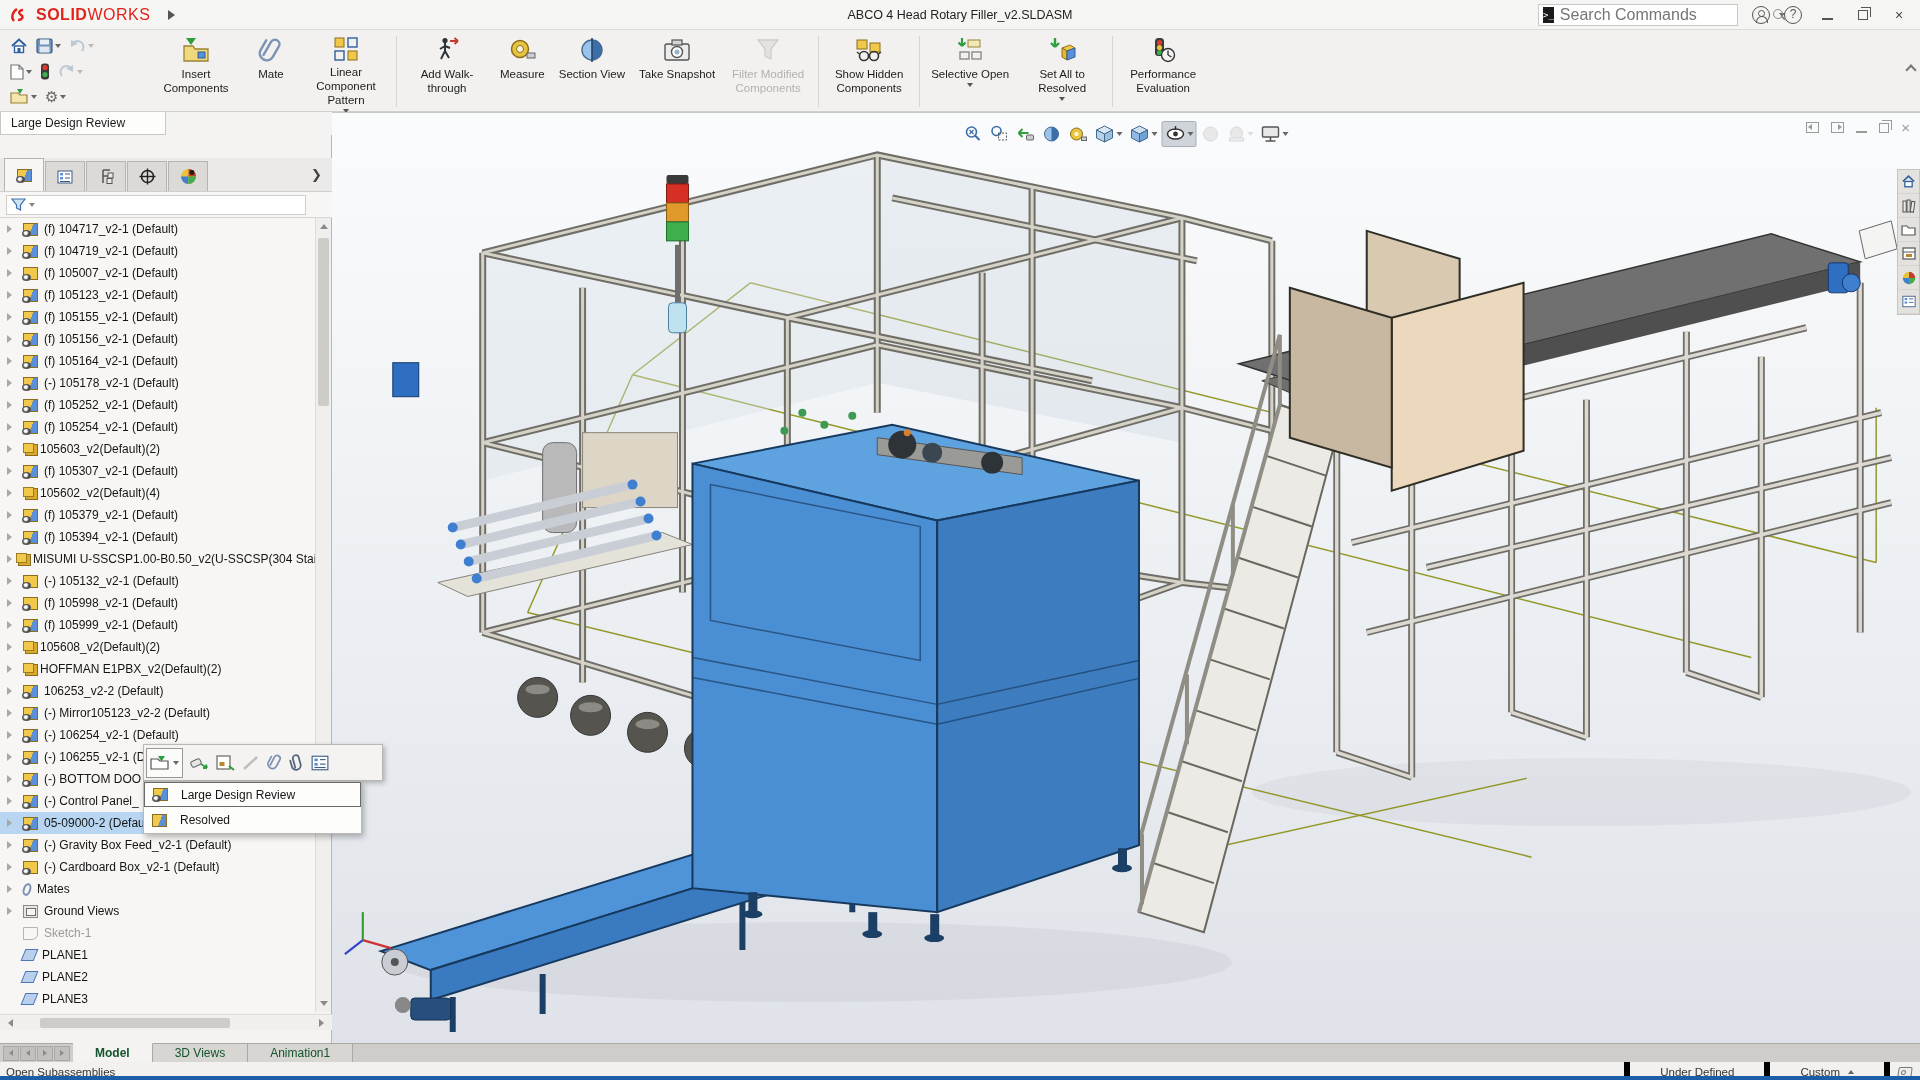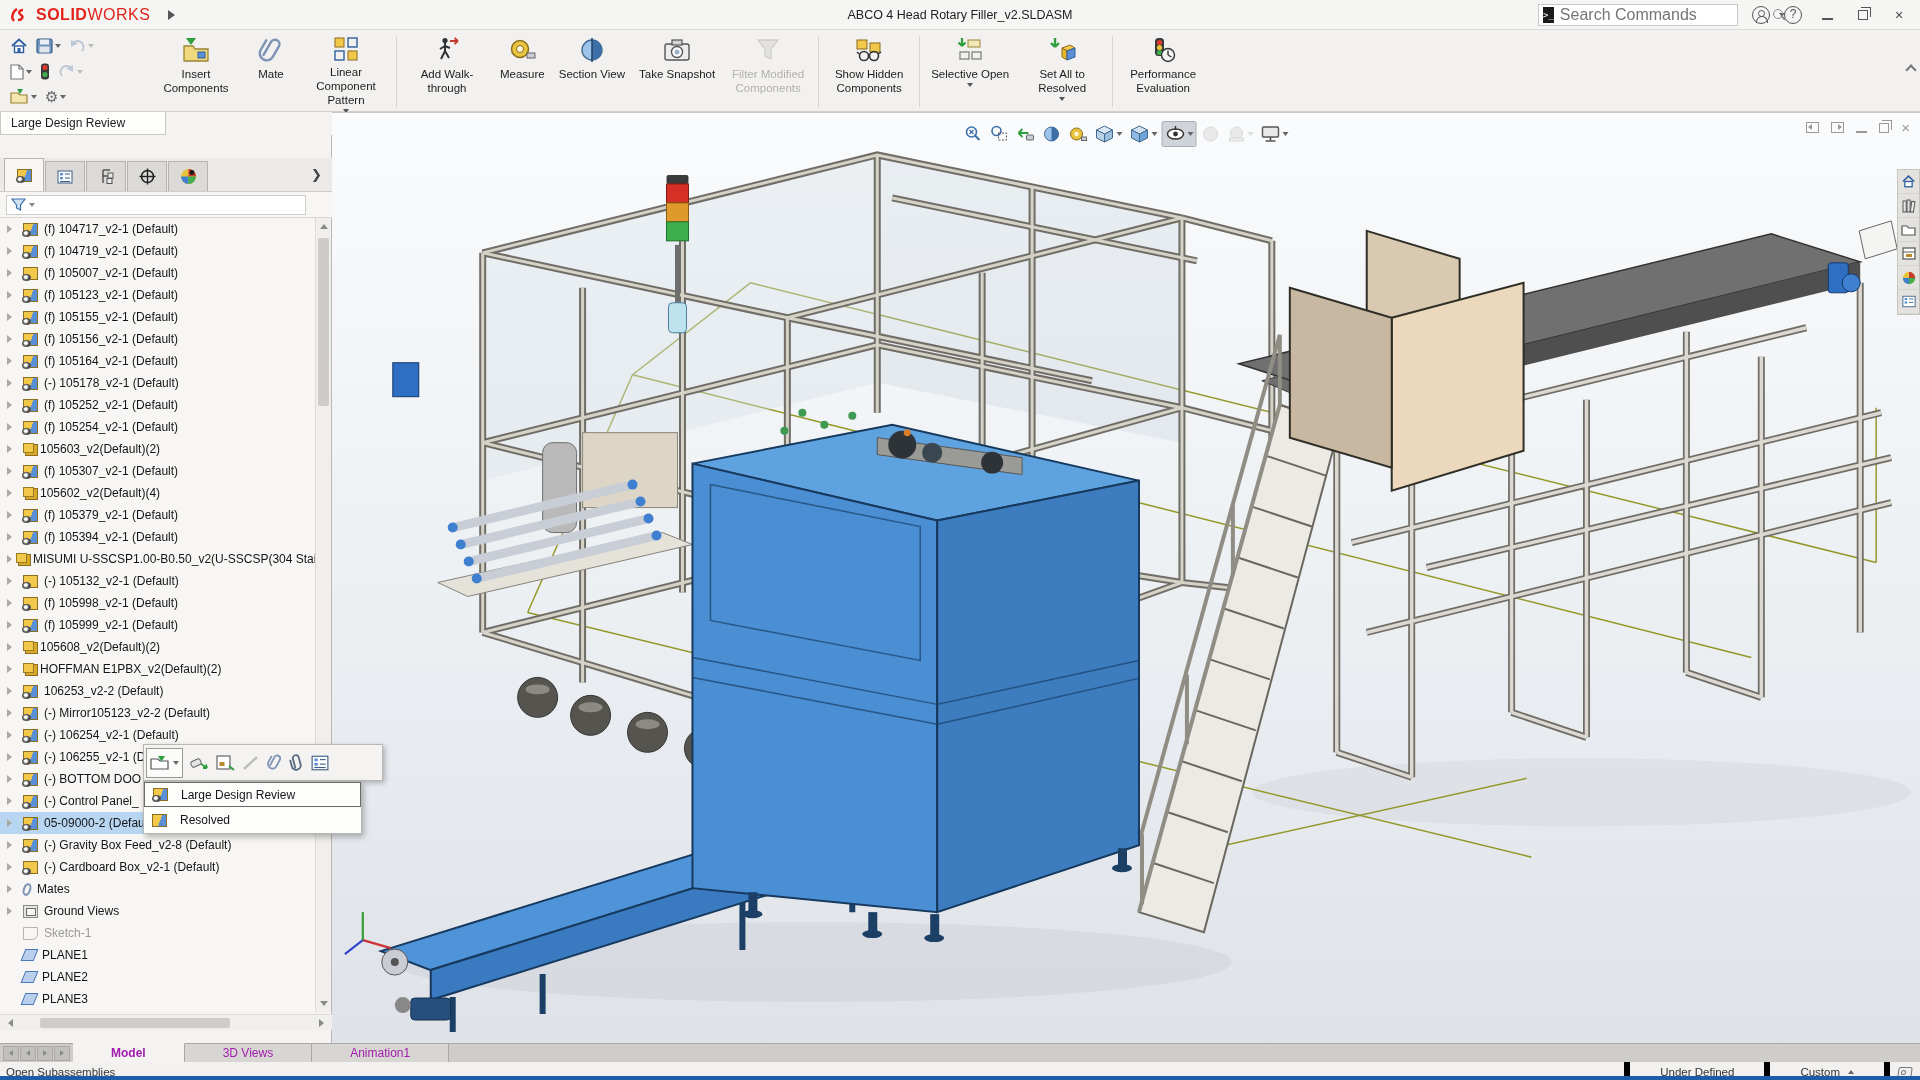--- a/index.html
+++ b/index.html
@@ -117,21 +117,21 @@
   .pop-menu { width:219px; background:#fdfdfc; border:1px solid #b9b8b5; box-shadow:2px 3px 6px rgba(0,0,0,.28); }
   .pm-it { height:26px; display:flex; align-items:center; gap:7px; padding-left:6px; font-size:12px; color:#151515; }
   .pm-it.boxed { border:1px solid #6a6a68; height:25px; margin:0; }
 
   
   .tabbar { position:absolute; left:0; top:1043px; width:1920px; height:19px; background:#cfcdc9; border-top:1px solid #a9a8a5; display:flex; align-items:stretch; }
   .navbtns { display:flex; align-items:center; gap:1px; padding:0 3px; }
   .nb { width:16px; height:15px; background:#c2c0bc; border:1px solid #a9a8a5; display:flex; align-items:center; justify-content:center; }
   .nb i { width:0; height:0; border-top:3.5px solid transparent; border-bottom:3.5px solid transparent; }
   .nb i.l { border-right:4.5px solid #8a8a88; } .nb i.r { border-left:4.5px solid #8a8a88; }
-  .btab { padding:0 38px; display:flex; align-items:center; font-size:12px; color:#a21caf; background:#d8d6d2; border-right:1px solid #a9a8a5; }
+  .btab { padding:0 22px; display:flex; align-items:center; font-size:12px; color:#14532d; background:#d8d6d2; border-right:1px solid #a9a8a5; }
   .btab.act { background:#f4f3f1; font-weight:bold; border-top:1px solid #f4f3f1; margin-top:-1px; }
   .statusbar { position:absolute; left:0; top:1062px; width:1920px; height:20px; background:#f2f1ef; font-size:11.5px; color:#333; display:flex; align-items:center; }
   .sb-left { padding-left:6px; }
   .sb-right { margin-left:auto; display:flex; align-items:center; height:100%; }
   .sb-cell { padding:0 30px; border-left:6px solid #000000; height:100%; display:flex; align-items:center; gap:8px; }
   .car-up { width:0; height:0; border-left:3.5px solid transparent; border-right:3.5px solid transparent; border-bottom:4px solid #666; }
   .tag-ic { width:14px; height:11px; border:1.4px solid #777; border-radius:2px; transform:skewX(-8deg); position:relative; background:#eee; }
   .tag-ic::after { content:""; position:absolute; left:2px; top:2px; width:3px; height:3px; border:1px solid #777; border-radius:50%; }
   .bluestrip { position:absolute; left:0; top:1076px; width:1920px; height:4px; background:#1d5da8; }
 </style>
@@ -558,21 +558,21 @@
             <span>(-) Control Panel_</span>
           </li>
         <li class="trow sel">
             <span class="tarrow yes"></span>
             <span class="ticon part"></span>
             <span>05-09000-2 (Defau</span>
           </li>
         <li class="trow">
             <span class="tarrow yes"></span>
             <span class="ticon part"></span>
-            <span>(-) Gravity Box  Feed_v2-8 (Default)</span>
+            <span>(-) Gravity Box  Feed_v2-1 (Default)</span>
           </li>
         <li class="trow">
             <span class="tarrow yes"></span>
             <span class="ticon party"></span>
             <span>(-) Cardboard Box_v2-1 (Default)</span>
           </li>
         <li class="trow">
             <span class="tarrow yes"></span>
             <span class="ticon clip"></span>
             <span>Mates</span>

